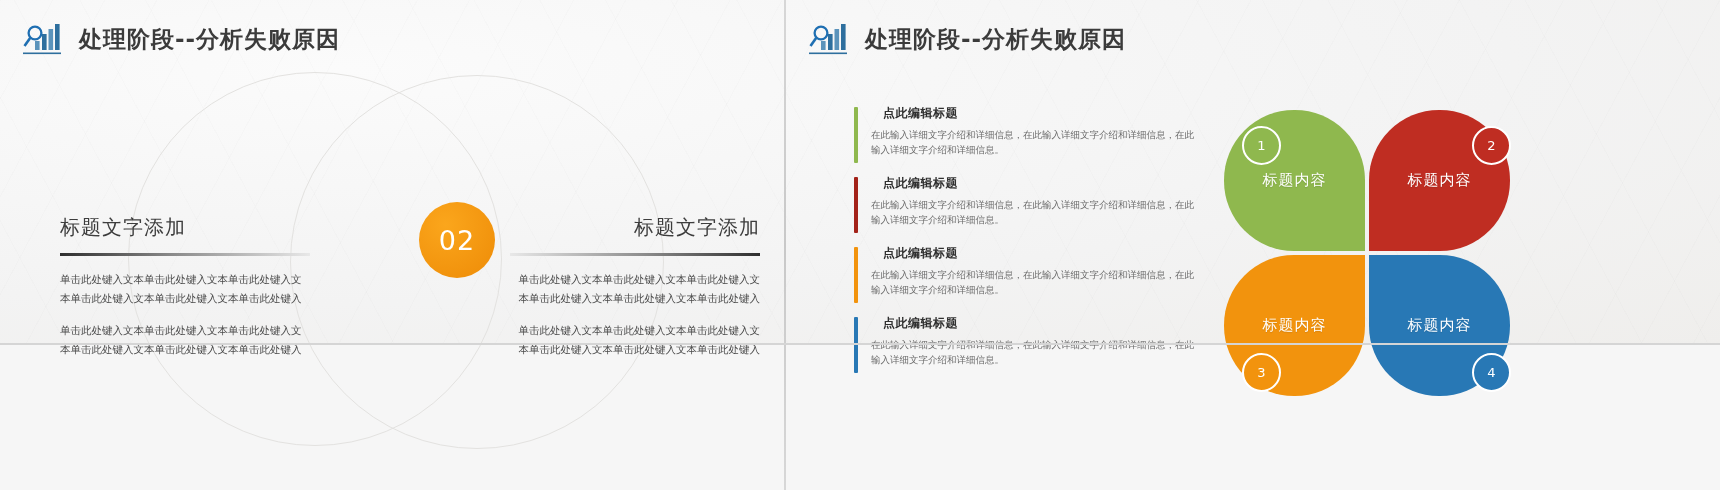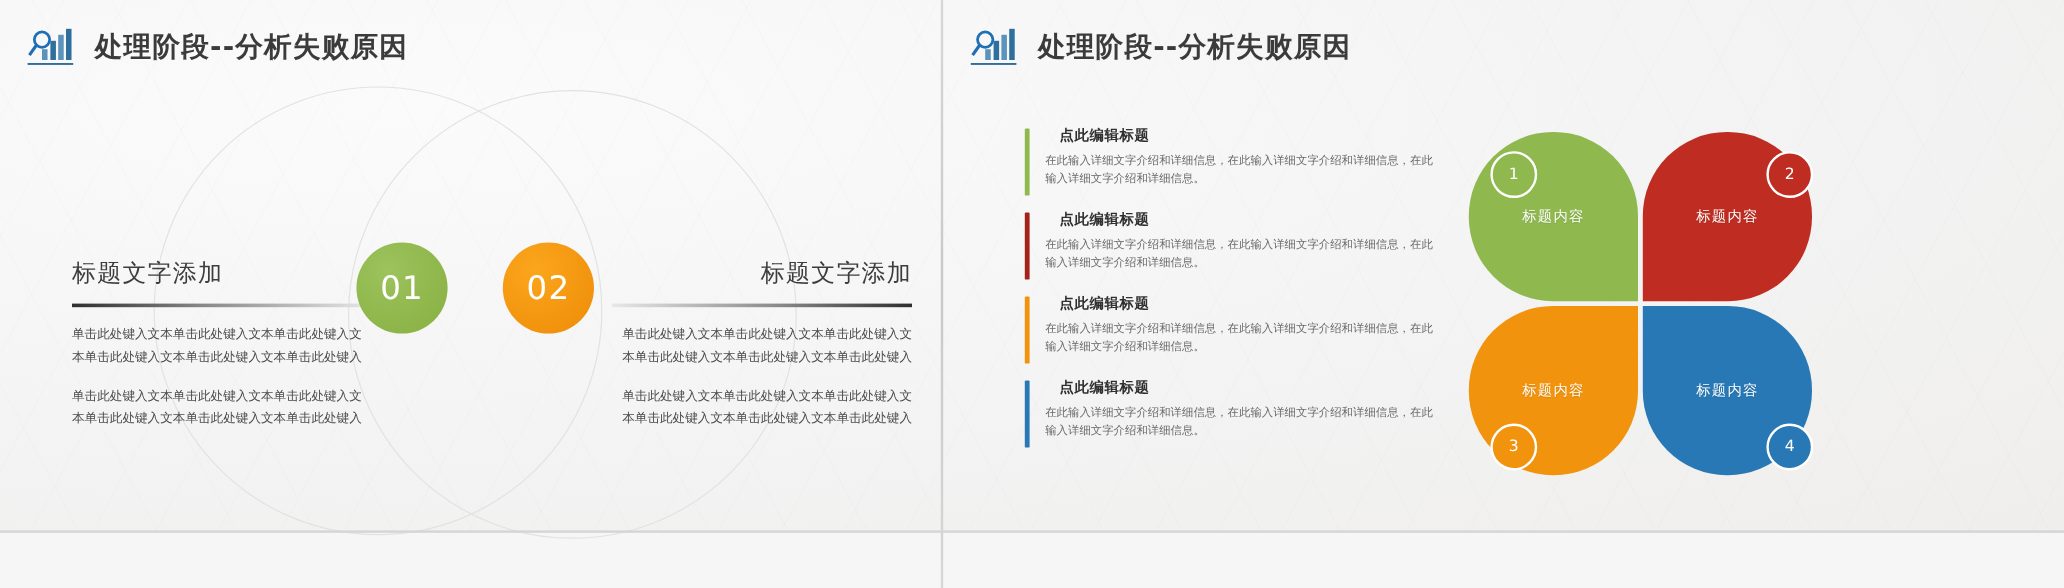--- a/index.html
+++ b/index.html
@@ -2,21 +2,21 @@
 <html><head>
 <meta charset="utf-8">
 <style>
   html,body{margin:0;padding:0;}
   body{
     width:1720px;height:490px;
     background:#f6f6f6;
     font-family:"Liberation Sans","DejaVu Sans",sans-serif;
     overflow:hidden;
   }
-  .stage{position:relative;width:1720px;height:444px;
+  .stage{position:relative;width:1720px;height:345px;
     background:
       radial-gradient(ellipse at 20% 20%, #fbfbfb 0%, #f3f3f3 60%, #efeeec 100%);
   }
   
   .stage:before{
     content:"";position:absolute;inset:0;
     background:
       repeating-linear-gradient(118deg, rgba(0,0,0,0.012) 0px, rgba(0,0,0,0.012) 1px, transparent 1px, transparent 46px),
       repeating-linear-gradient(62deg, rgba(0,0,0,0.010) 0px, rgba(0,0,0,0.010) 1px, transparent 1px, transparent 58px);
     pointer-events:none;
@@ -66,21 +66,21 @@
   .litem .bar{position:absolute;left:0;top:2px;width:4px;height:56px;border-radius:1px;}
   .litem .lt{font-size:12px;font-weight:bold;color:#2f2f2f;margin-bottom:5px;
      font-family:Liberation Mono, monospace;letter-spacing:.5px;margin-left:12px;}
   .litem .lb{font-size:9.5px;line-height:15px;color:#6a6a6a;
      font-family:"DejaVu Sans","Liberation Sans",sans-serif;}
 
   
   .clover{position:absolute;left:438px;top:110px;width:290px;height:290px;}
   .petal{position:absolute;width:141px;height:141px;display:flex;
     align-items:center;justify-content:center;
-    color:#fff;font-size:12px;letter-spacing:1px;
+    color:#fff;font-size:15px;letter-spacing:1px;
     font-family:Liberation Sans, sans-serif;
     text-shadow:0 1px 1px rgba(0,0,0,.12);}
   .p1{left:0;top:0;border-radius:70px 70px 0 70px;}
   .p2{left:145px;top:0;border-radius:70px 70px 70px 0;}
   .p3{left:0;top:145px;border-radius:70px 0 70px 70px;}
   .p4{left:145px;top:145px;border-radius:0 70px 70px 70px;}
   .badge{position:absolute;width:35px;height:35px;border-radius:50%;
     border:2px solid #fff;display:flex;align-items:center;justify-content:center;
     color:#fff;font-size:13px;
     font-family:"DejaVu Sans","Liberation Sans",sans-serif;}
@@ -121,21 +121,20 @@
       <p>单击此处键入文本单击此处键入文本单击此处键入文本单击此处键入文本单击此处键入文本单击此处键入</p>
     </div>
 
     <div class="col col-right">
       <div class="ctitle">标题文字添加</div>
       <div class="rule rule-r"></div>
       <p>单击此处键入文本单击此处键入文本单击此处键入文本单击此处键入文本单击此处键入文本单击此处键入</p>
       <p>单击此处键入文本单击此处键入文本单击此处键入文本单击此处键入文本单击此处键入文本单击此处键入</p>
     </div>
 
-    <div class="bubble bub1">01</div>
     <div class="bubble bub2">02</div>
   </div>
 
   <div class="vdiv"></div>
 
   <div class="slide slide-right">
 
     <div class="hdr" style="left:22px;top:22px;">
       <span class="ico">
         <svg viewBox="0 0 42 34" width="42" height="34">

